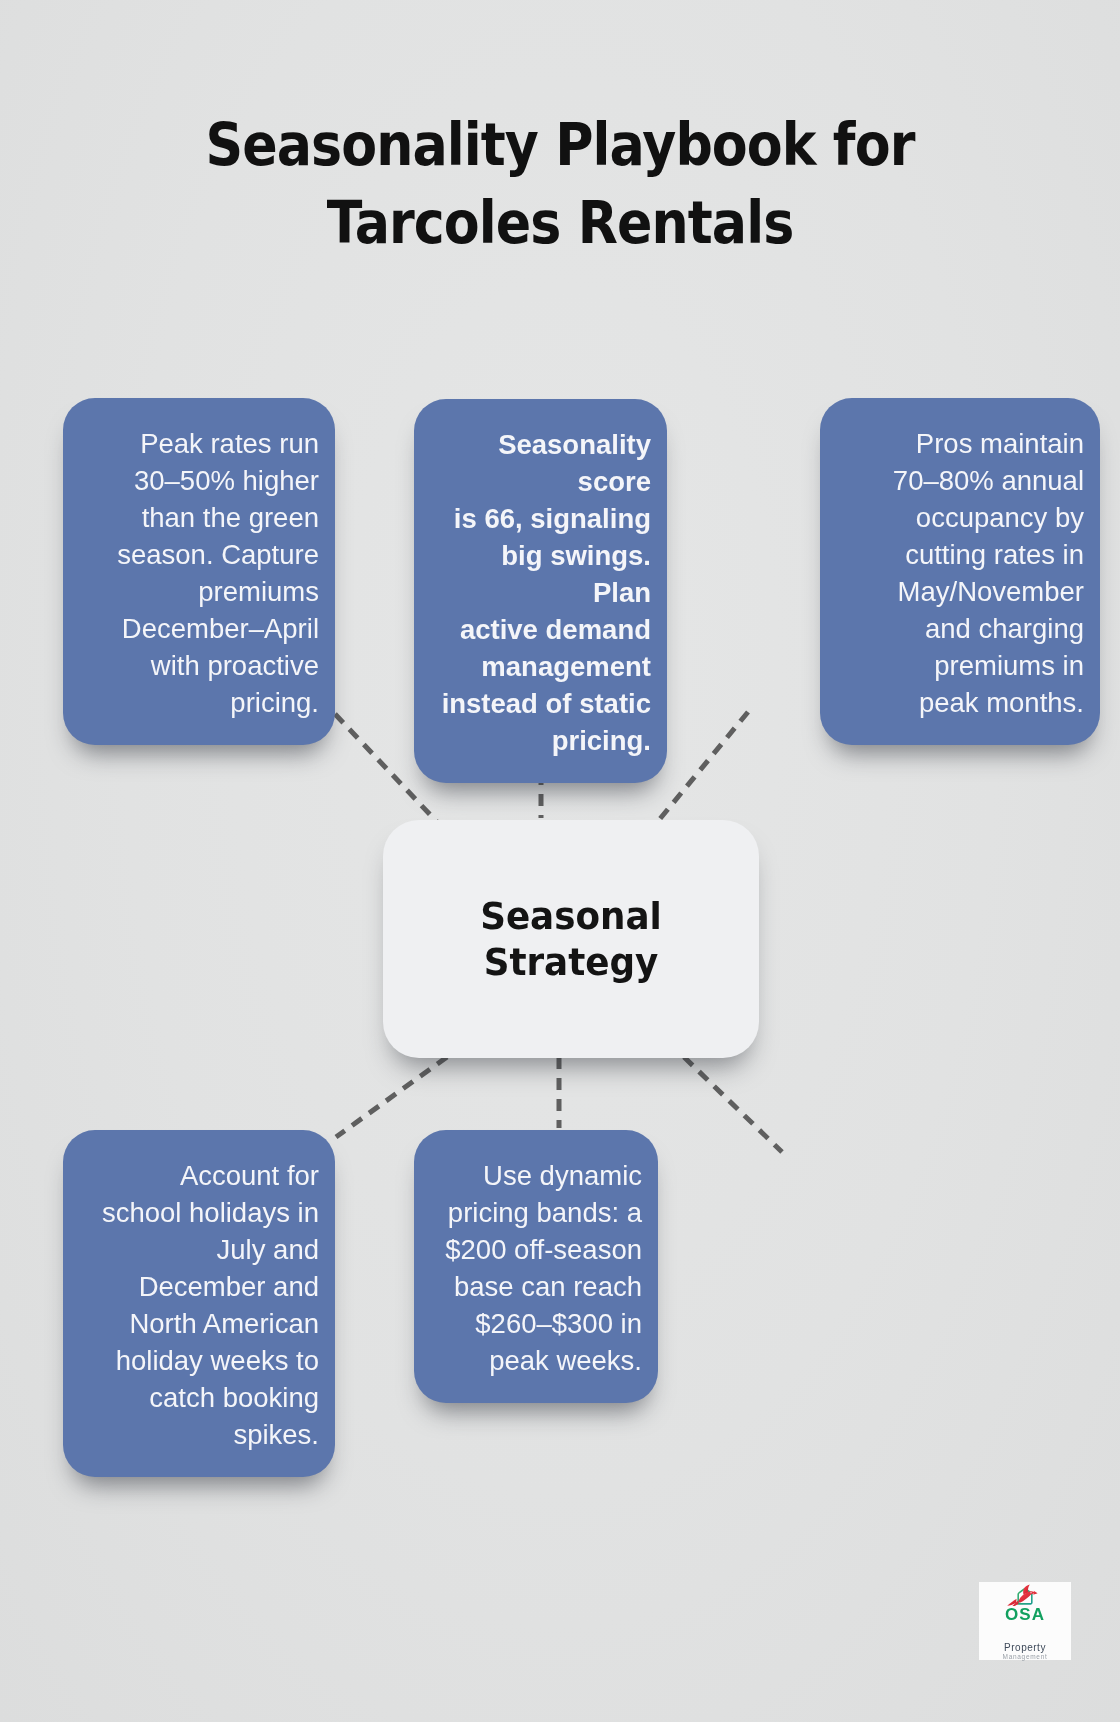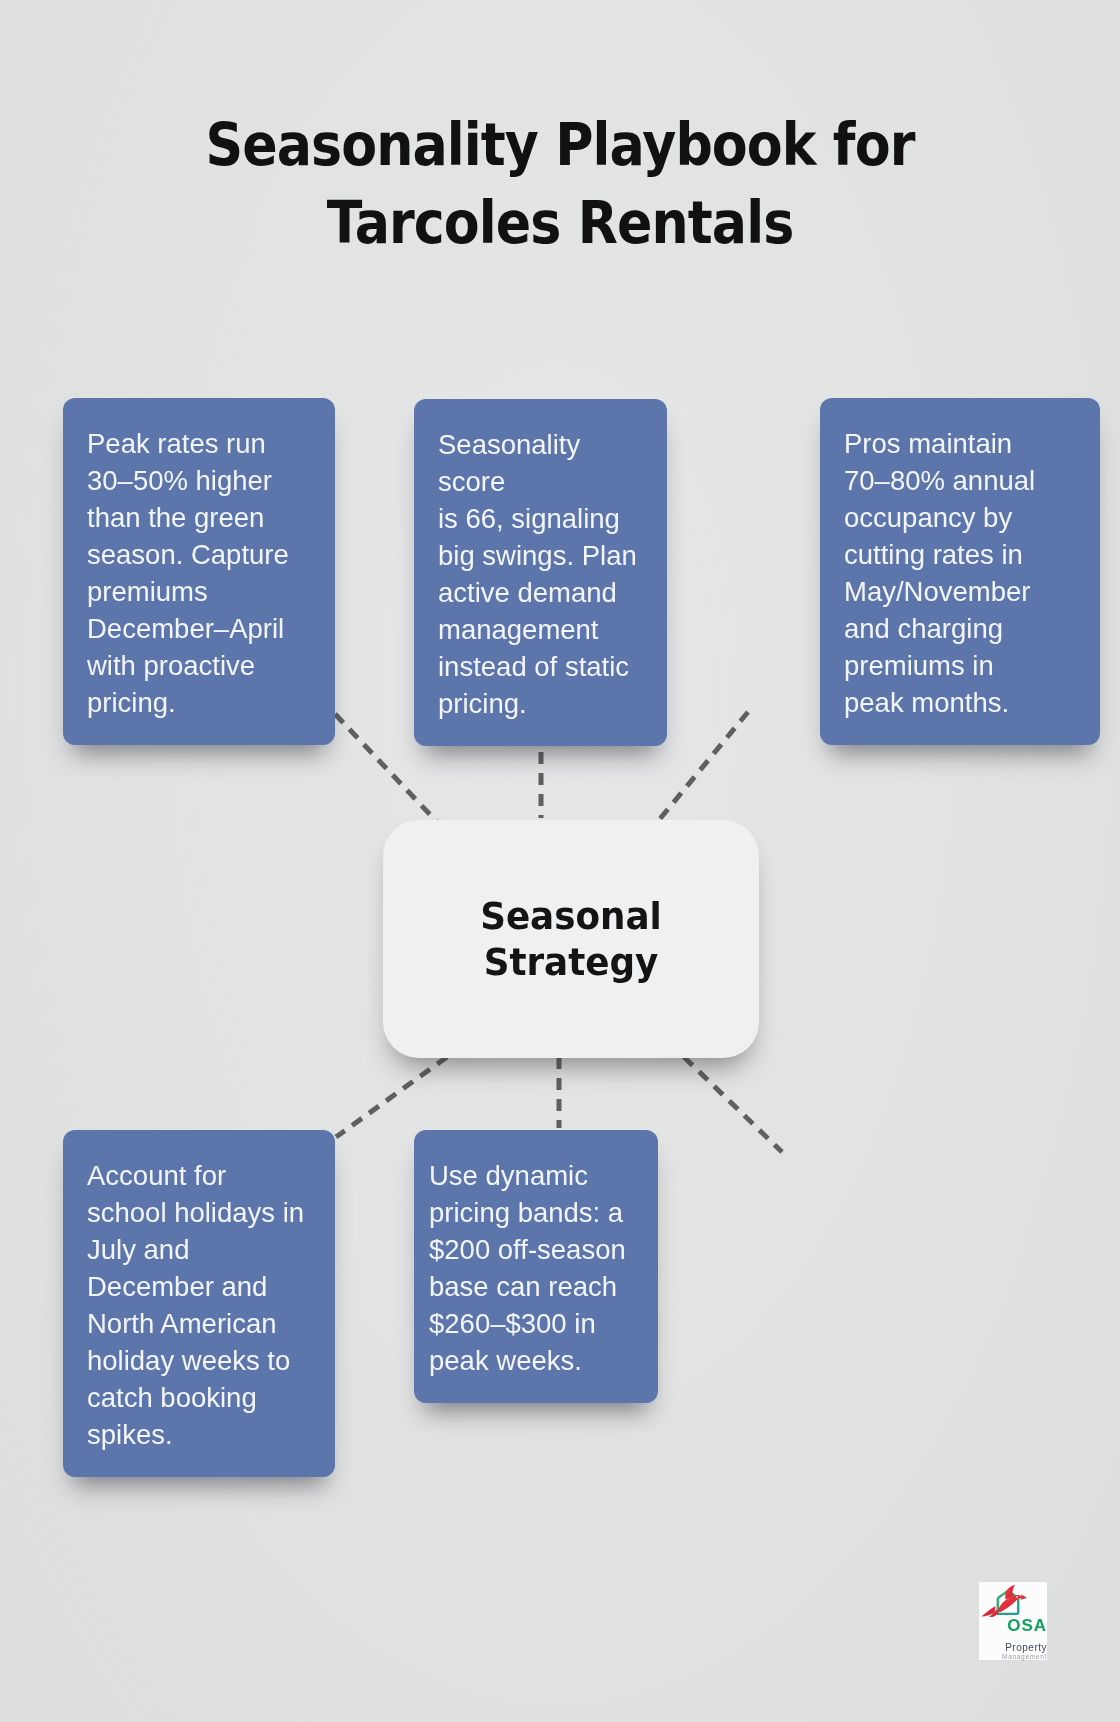--- a/index.html
+++ b/index.html
@@ -28,29 +28,30 @@
   .connectors{position:absolute;left:0;top:0;width:1120px;height:1722px;}
   .connectors line{
     stroke:var(--connector,#5f5f5f);
     stroke-width:5;
     stroke-dasharray:12 9;
   }
   .card{
     position:absolute;
     background:var(--card-blue,#5c76ac);
     color:var(--card-text,#f4f5f9);
-    border-radius:12px;
+    border-radius:32px;
     padding:27px 16px 24px 24px;
     font-size:27.5px;
     line-height:37px;
     white-space:pre-line;
     box-shadow:0 18px 24px -10px rgba(45,50,58,.55);
+    text-align:right;
   }
   .card-tl{left:63px;top:398px;width:232px;}
-  .card-tm{left:414px;top:399px;width:213px;}
+  .card-tm{left:414px;top:399px;width:213px;font-weight:bold;}
   .card-tr{left:780px;top:398px;width:240px;margin-left:40px;}
   .card-bl{left:63px;top:1130px;width:232px;}
   .card-bm{left:414px;top:1130px;width:213px;padding-left:15px;}
   .card-br{left:780px;top:1130px;width:240px;}
   .center-node{
     position:absolute;
     left:383px;top:820px;width:376px;height:238px;
     background:var(--center-bg,#eff0f2);
     border-radius:36px;
     box-shadow:0 18px 26px -10px rgba(45,50,58,.5);
@@ -62,33 +63,33 @@
     max-width:250px;
     font-family:"DejaVu Sans", sans-serif;
     font-weight:700;
     font-size:38px;
     line-height:46px;
     color:#141414;
     transform:scaleX(0.94);
   }
   .logo{
     position:absolute;
-    left:979px;top:1582px;width:68px;height:78px;
+    left:979px;top:1582px;width:92px;height:78px;
     background:#fcfcfc;
-    display:flex;flex-direction:column;align-items:flex-end;
+    display:flex;flex-direction:column;align-items:center;
     box-sizing:border-box;
     padding-top:2px;
   }
   .logo svg{display:block;width:78px;height:40px;}
   .logo .osa{
     font-weight:700;font-size:17px;line-height:17px;
     letter-spacing:1px;color:var(--logo-green,#12a05f);
   }
   .logo .prop{
-    font-size:10px;line-height:11px;margin-top:8px;
+    font-size:10px;line-height:11px;margin-top:19px;
     letter-spacing:.5px;color:#3f4a5a;
   }
   .logo .mgmt{
     font-size:6.5px;line-height:7px;
     letter-spacing:.7px;color:#9aa0a8;
   }
 </style>
 </head>
 <body>
 

